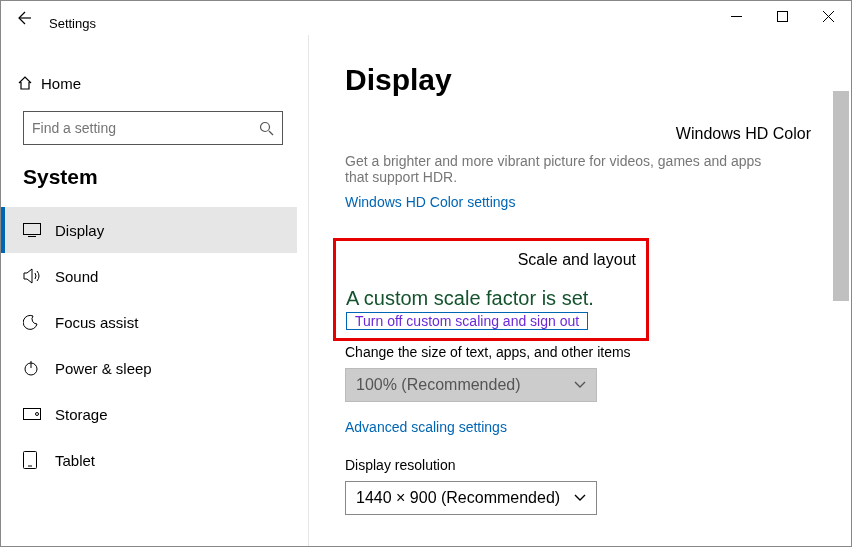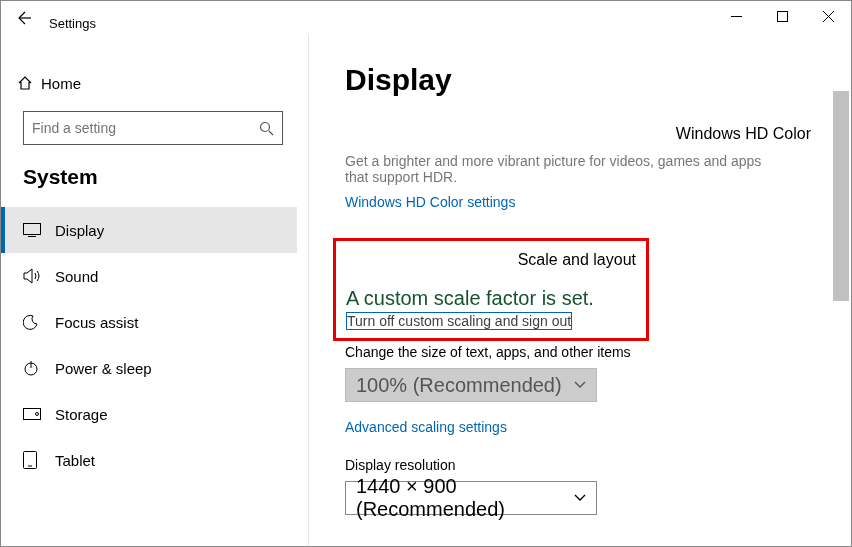--- a/index.html
+++ b/index.html
@@ -25,23 +25,23 @@
   .item.active { background: #e6e6e6; }
   .item.active::before { content: ""; position: absolute; left: 0; top: 0; bottom: 0; width: 4px; background: #0066b4; }
   .main { flex: 1; padding: 28px 40px 0 36px; position: relative; overflow: hidden; }
   .page-title { font-size: 30px; font-weight: 600; margin-bottom: 28px; }
   .sect { font-size: 16px; font-weight: 400; margin-bottom: 10px; text-align: right; }
   .desc { font-size: 14px; color: #777; margin-bottom: 8px; max-width: 430px; }
   .link { font-size: 14px; color: #0066b4; margin-bottom: 22px; display: inline-block; }
   .highlight { border: 3px solid #e60000; border-radius: 0; padding: 10px 10px 8px; margin: 6px 0 3px -12px; width: 316px; }
   .highlight .sect { margin-bottom: 18px; }
   .warn { font-size: 20px; color: #14532d; margin-bottom: 2px; }
-  .link2 { font-size: 14px; color: #404040; border: 1px solid #0066b4; display: inline-block; padding: 0 0; }
+  .link2 { font-size: 14px; color: #6d28d9; border: 1px solid #0066b4; display: inline-block; padding: 0 8px; }
   .lbl { font-size: 14px; color: #000; margin-bottom: 8px; }
-  .dd { width: 252px; height: 34px; border: 1px solid #888; display: flex; align-items: center; justify-content: space-between; padding: 0 10px; font-size: 20px; margin-bottom: 16px; gap: 9px; }
+  .dd { width: 252px; height: 34px; border: 1px solid #888; display: flex; align-items: center; justify-content: space-between; padding: 0 10px; font-size: 16px; margin-bottom: 16px; gap: 9px; }
   .dd.disabled { background: #ccc; border-color: #bbb; color: #555; }
   .scrollbar { position: absolute; right: 2px; top: 56px; width: 16px; height: 210px; background: #c0c0c0; }
   svg { display: block; }
 </style>
 </head>
 <body>
 
 <div class="titlebar">
   <div class="back">
     <svg width="18" height="18" viewBox="0 0 18 18" fill="none">

